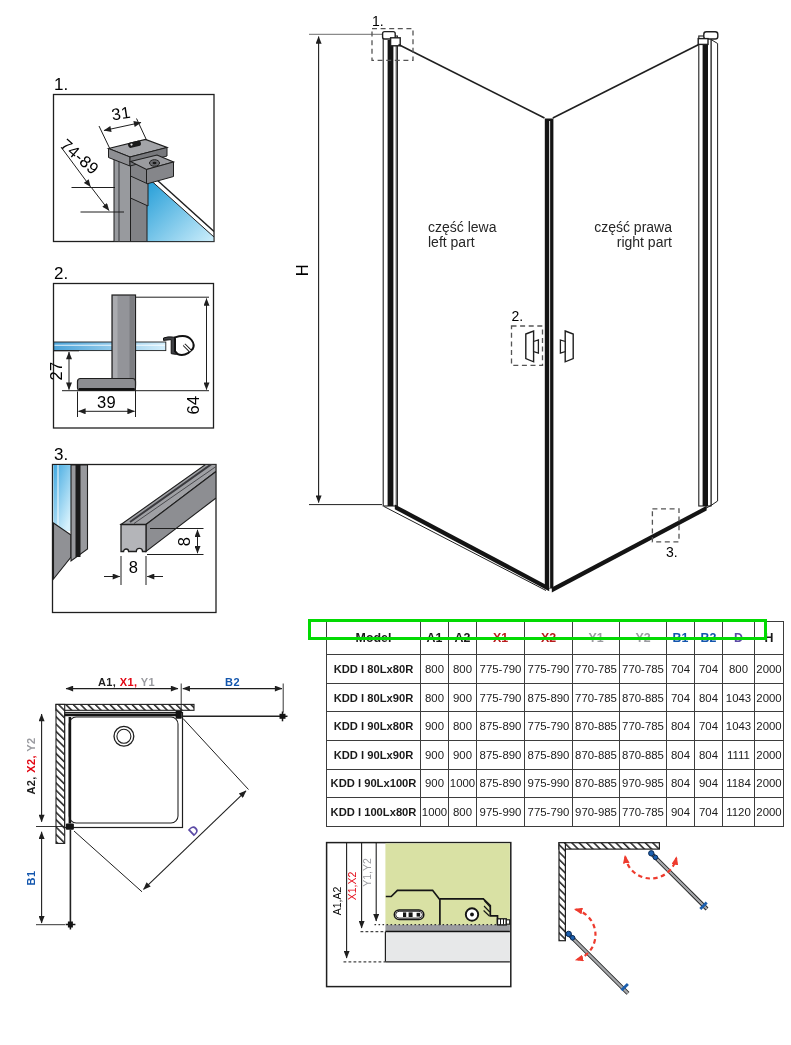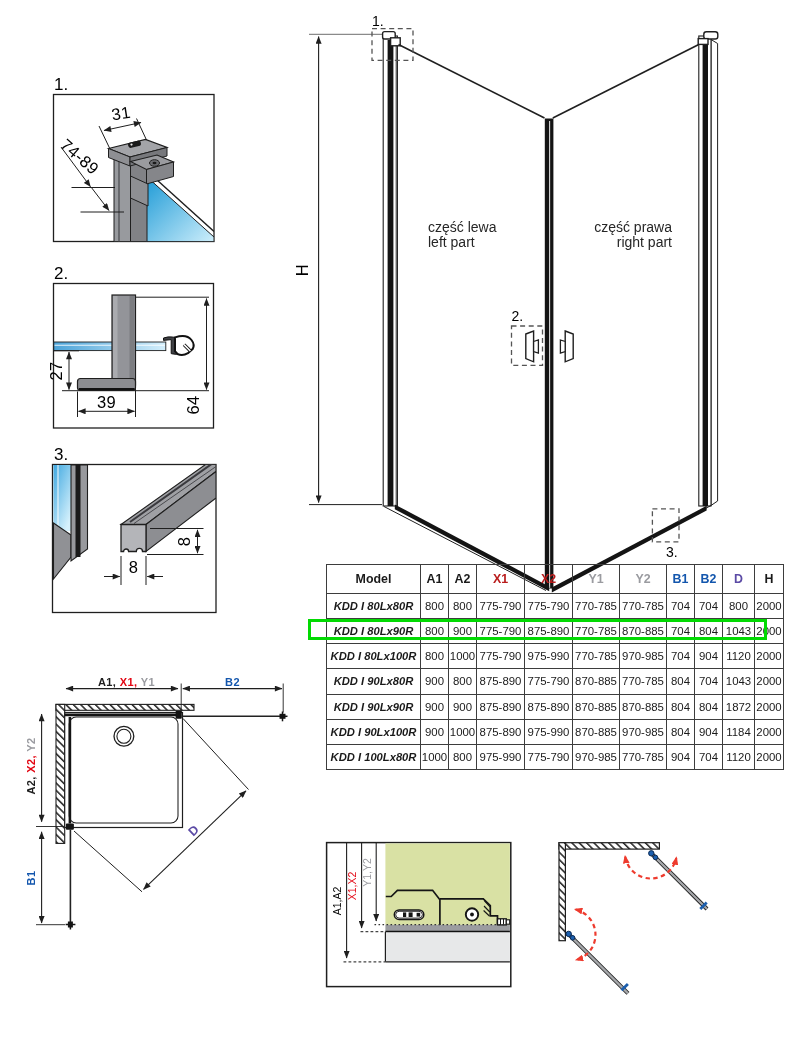--- a/index.html
+++ b/index.html
@@ -1,23 +1,23 @@
 <!DOCTYPE html>
 <html><head>
 <meta charset="utf-8">
 <style>
 html,body{margin:0;padding:0;background:#ffffff;}
 #page{position:relative;width:791px;height:1045px;background:#fff;font-family:"Liberation Sans",sans-serif;overflow:hidden;}
 #page svg{position:absolute;left:0;top:0;}
 text{font-family:"Liberation Sans",sans-serif;}
-.tblwrap{position:absolute;left:310px;top:564px;width:455px;height:192px;padding-left:16px;}
+.tblwrap{position:absolute;left:310px;top:621px;width:455px;height:192px;padding-left:16px;}
 table{width:455px;height:206px;border-collapse:collapse;table-layout:fixed;}
 td,th{border:1px solid #3d3d3d;padding:0;text-align:center;vertical-align:middle;font-size:11.4px;color:#1a1a1a;overflow:hidden;white-space:nowrap;}
 th{font-size:12.4px;font-weight:bold;}
-td.m{font-weight:bold;font-style:italic;font-size:11.2px;}
+td.m{font-weight:bold;font-size:11.2px;}
 .red{color:#b91c1c;}.gray{color:#9a9ba0;}.blue{color:#1356ad;}.purple{color:#5b4aa5;}
 #green{position:absolute;left:308px;top:619px;width:459px;height:21px;border:3.5px solid #02da02;box-sizing:border-box;z-index:5;}
 </style>
 </head>
 <body>
 <div id="page">
 <svg width="791" height="1045" viewBox="0 0 791 1045">
 <defs>
 <marker id="ah" viewBox="0 0 10 8" refX="9.5" refY="4" markerWidth="9.5" markerHeight="6" markerUnits="userSpaceOnUse" orient="auto-start-reverse">
           <path d="M0,0 L10,4 L0,8 z" fill="#1f1f1f"></path>
@@ -474,33 +474,20 @@
             <td>775-790</td>
             <td>875-890</td>
             <td>770-785</td>
             <td>870-885</td>
             <td>704</td>
             <td>804</td>
             <td>1043</td>
             <td>2000</td>
           </tr>
 <tr>
-            <td class="m">KDD I 80Lx100R</td>
-            <td>800</td>
-            <td>1000</td>
-            <td>775-790</td>
-            <td>975-990</td>
-            <td>770-785</td>
-            <td>970-985</td>
-            <td>704</td>
-            <td>904</td>
-            <td>1120</td>
-            <td>2000</td>
-          </tr>
-<tr>
             <td class="m">KDD I 90Lx80R</td>
             <td>900</td>
             <td>800</td>
             <td>875-890</td>
             <td>775-790</td>
             <td>870-885</td>
             <td>770-785</td>
             <td>804</td>
             <td>704</td>
             <td>1043</td>
@@ -509,21 +496,21 @@
 <tr>
             <td class="m">KDD I 90Lx90R</td>
             <td>900</td>
             <td>900</td>
             <td>875-890</td>
             <td>875-890</td>
             <td>870-885</td>
             <td>870-885</td>
             <td>804</td>
             <td>804</td>
-            <td>1872</td>
+            <td>1111</td>
             <td>2000</td>
           </tr>
 <tr>
             <td class="m">KDD I 90Lx100R</td>
             <td>900</td>
             <td>1000</td>
             <td>875-890</td>
             <td>975-990</td>
             <td>870-885</td>
             <td>970-985</td>

